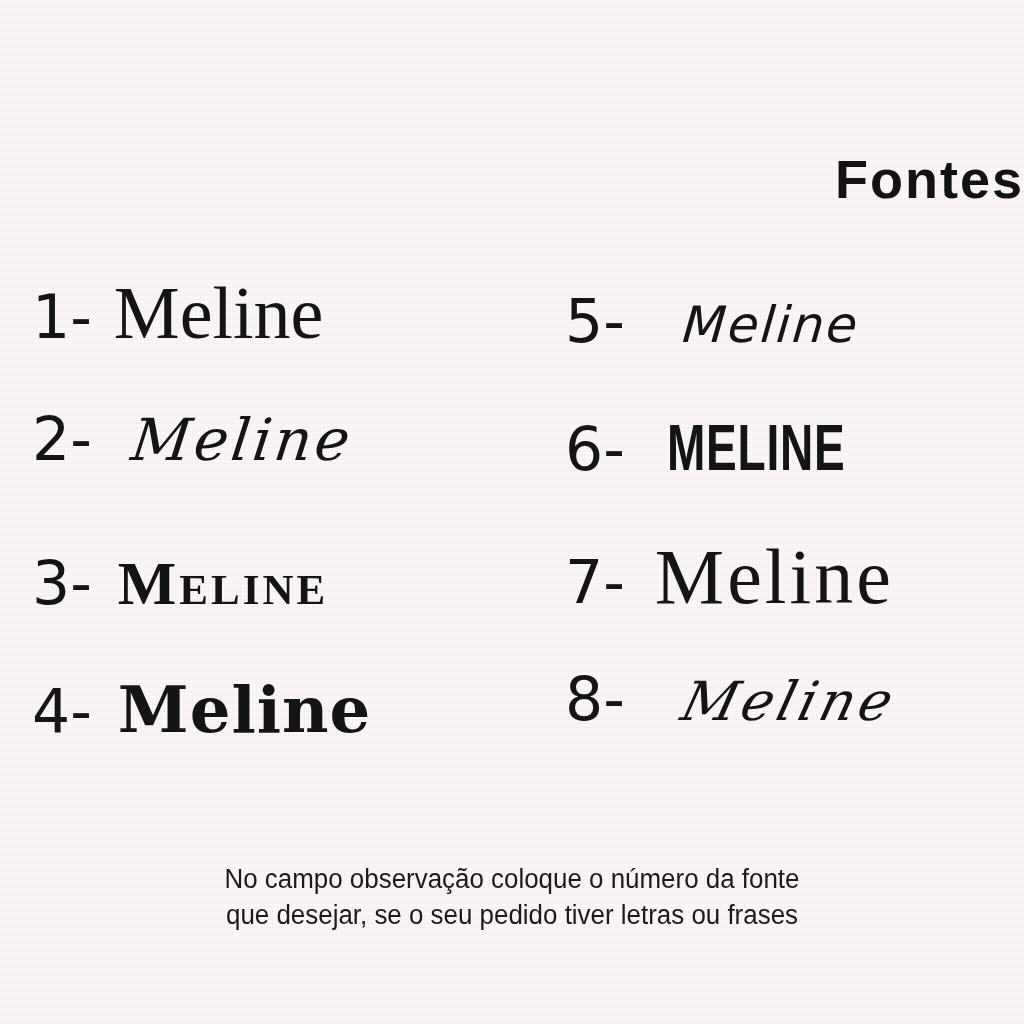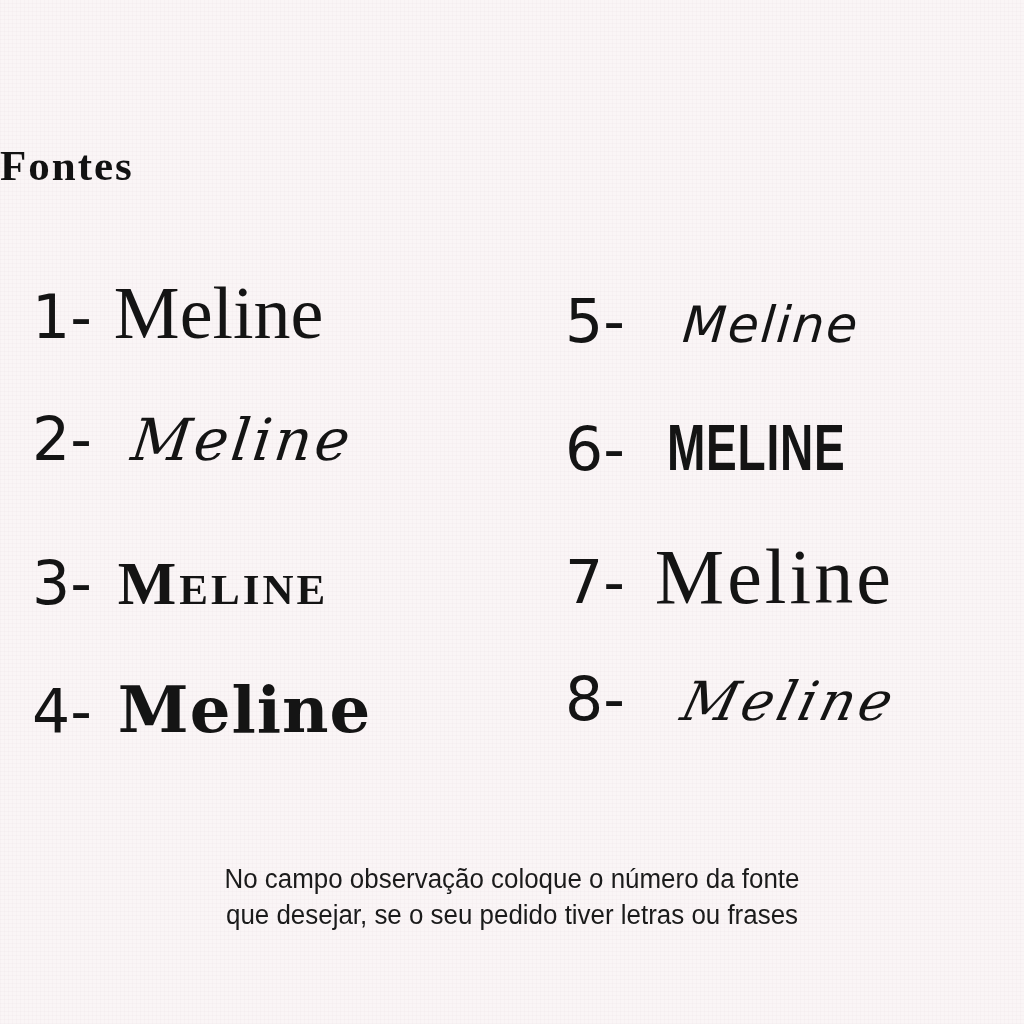--- a/index.html
+++ b/index.html
@@ -19,24 +19,24 @@
     background:
       repeating-linear-gradient(90deg, rgba(185,155,165,0.045) 0 1px, transparent 1px 4px),
       repeating-linear-gradient(0deg, rgba(185,155,165,0.045) 0 1px, transparent 1px 4px),
       #faf5f6;
   }
   .title {
     position: absolute;
     top: 112px;
     left: 0;
     width: 100%;
-    text-align: left;
-    font-family: Liberation Serif, serif;
-    font-weight: 700;
-    font-size: 43px;
+    text-align: right;
+    font-family: Liberation Sans, sans-serif;
+    font-weight: 700;
+    font-size: 54px;
     letter-spacing: 2px;
     color: #121212;
   }
   .item {
     position: absolute;
     display: flex;
     align-items: baseline;
     white-space: nowrap;
   }
   .col-left  { left: 32px; }

